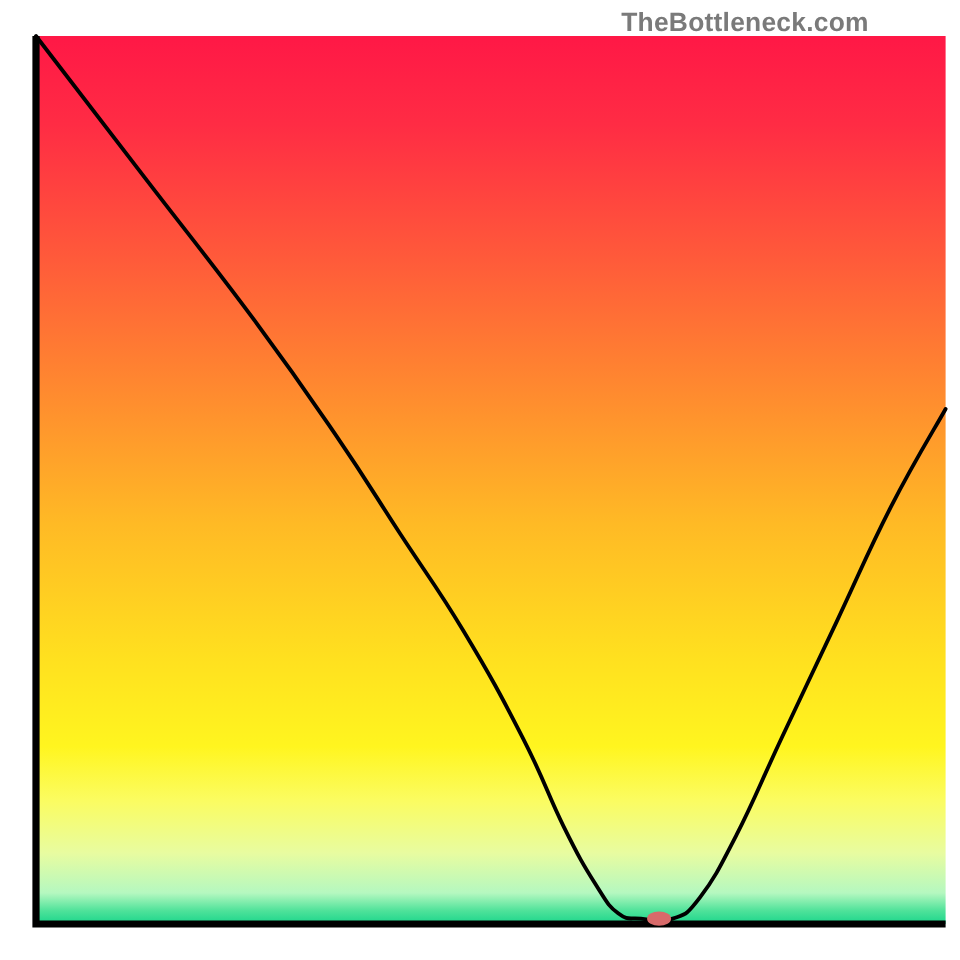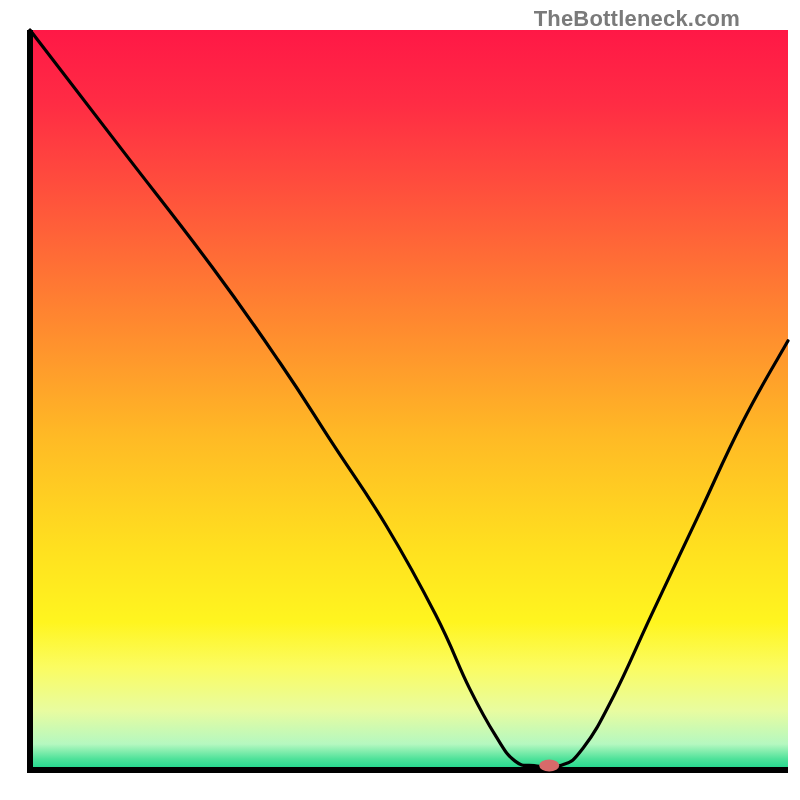--- a/index.html
+++ b/index.html
@@ -7,21 +7,20 @@
     padding: 0;
     width: 800px;
     height: 800px;
     background: #ffffff;
     font-family: Arial, Helvetica, sans-serif;
   }
   .frame {
     position: relative;
     width: 734px;
     height: 800px;
-    padding-left: 16px;
   }
   .watermark {
     position: absolute;
     top: 6px;
     right: 10px;
     font-size: 22px;
     font-weight: 600;
     color: #7a7a7a;
     letter-spacing: 0.2px;
     z-index: 10;

